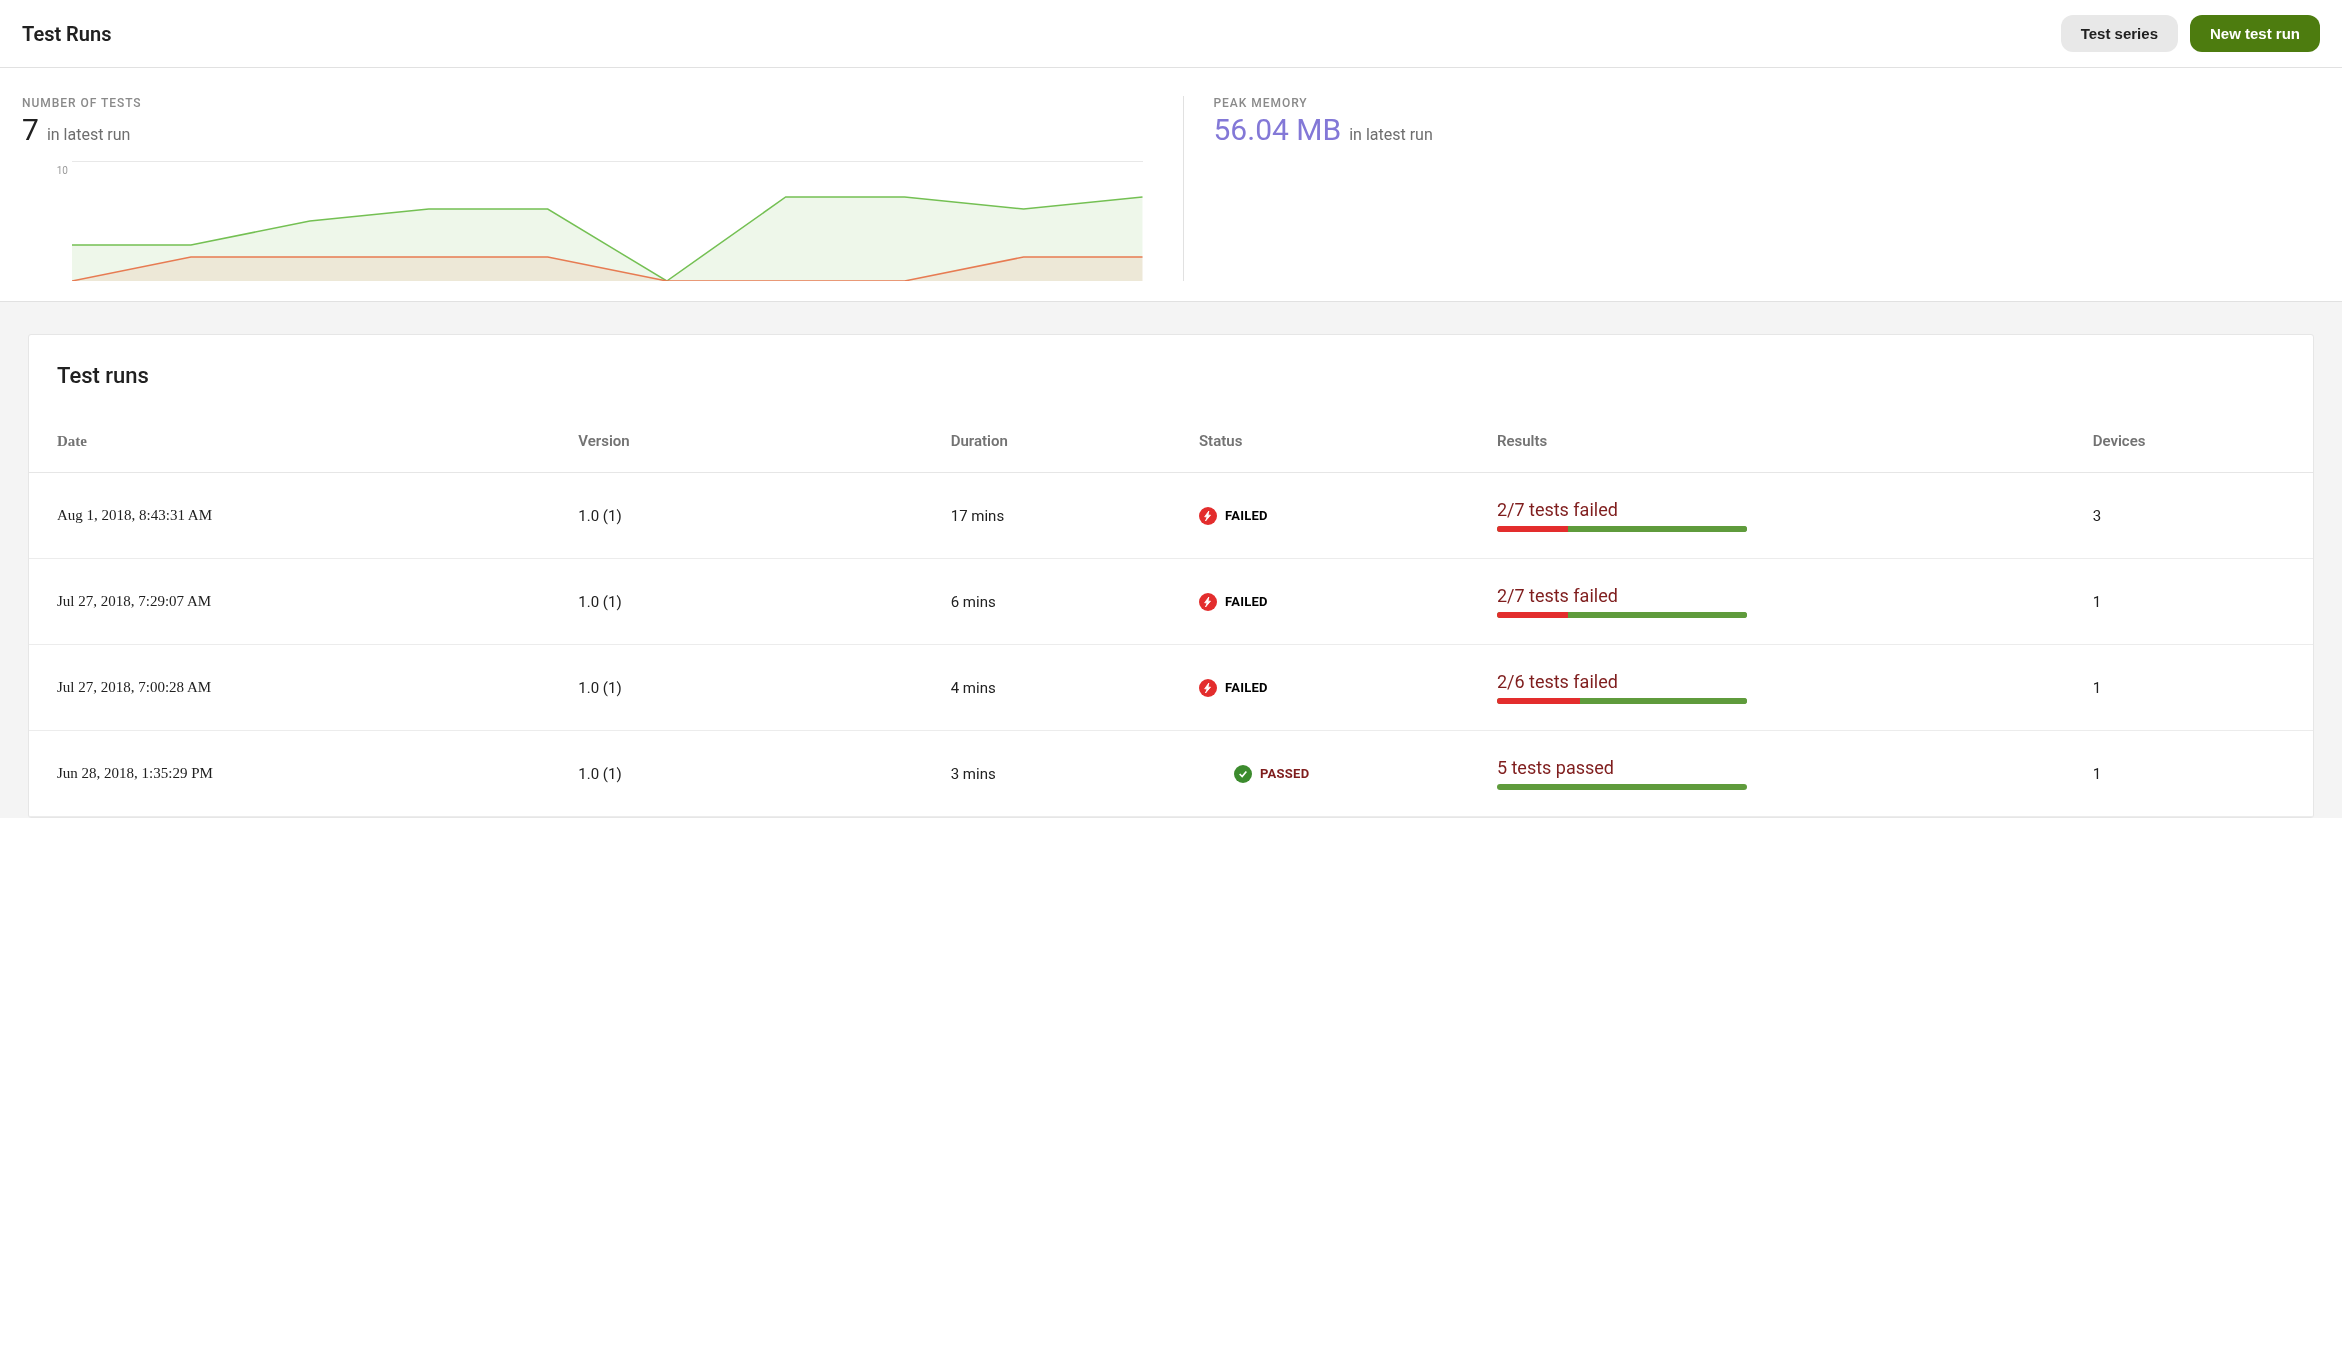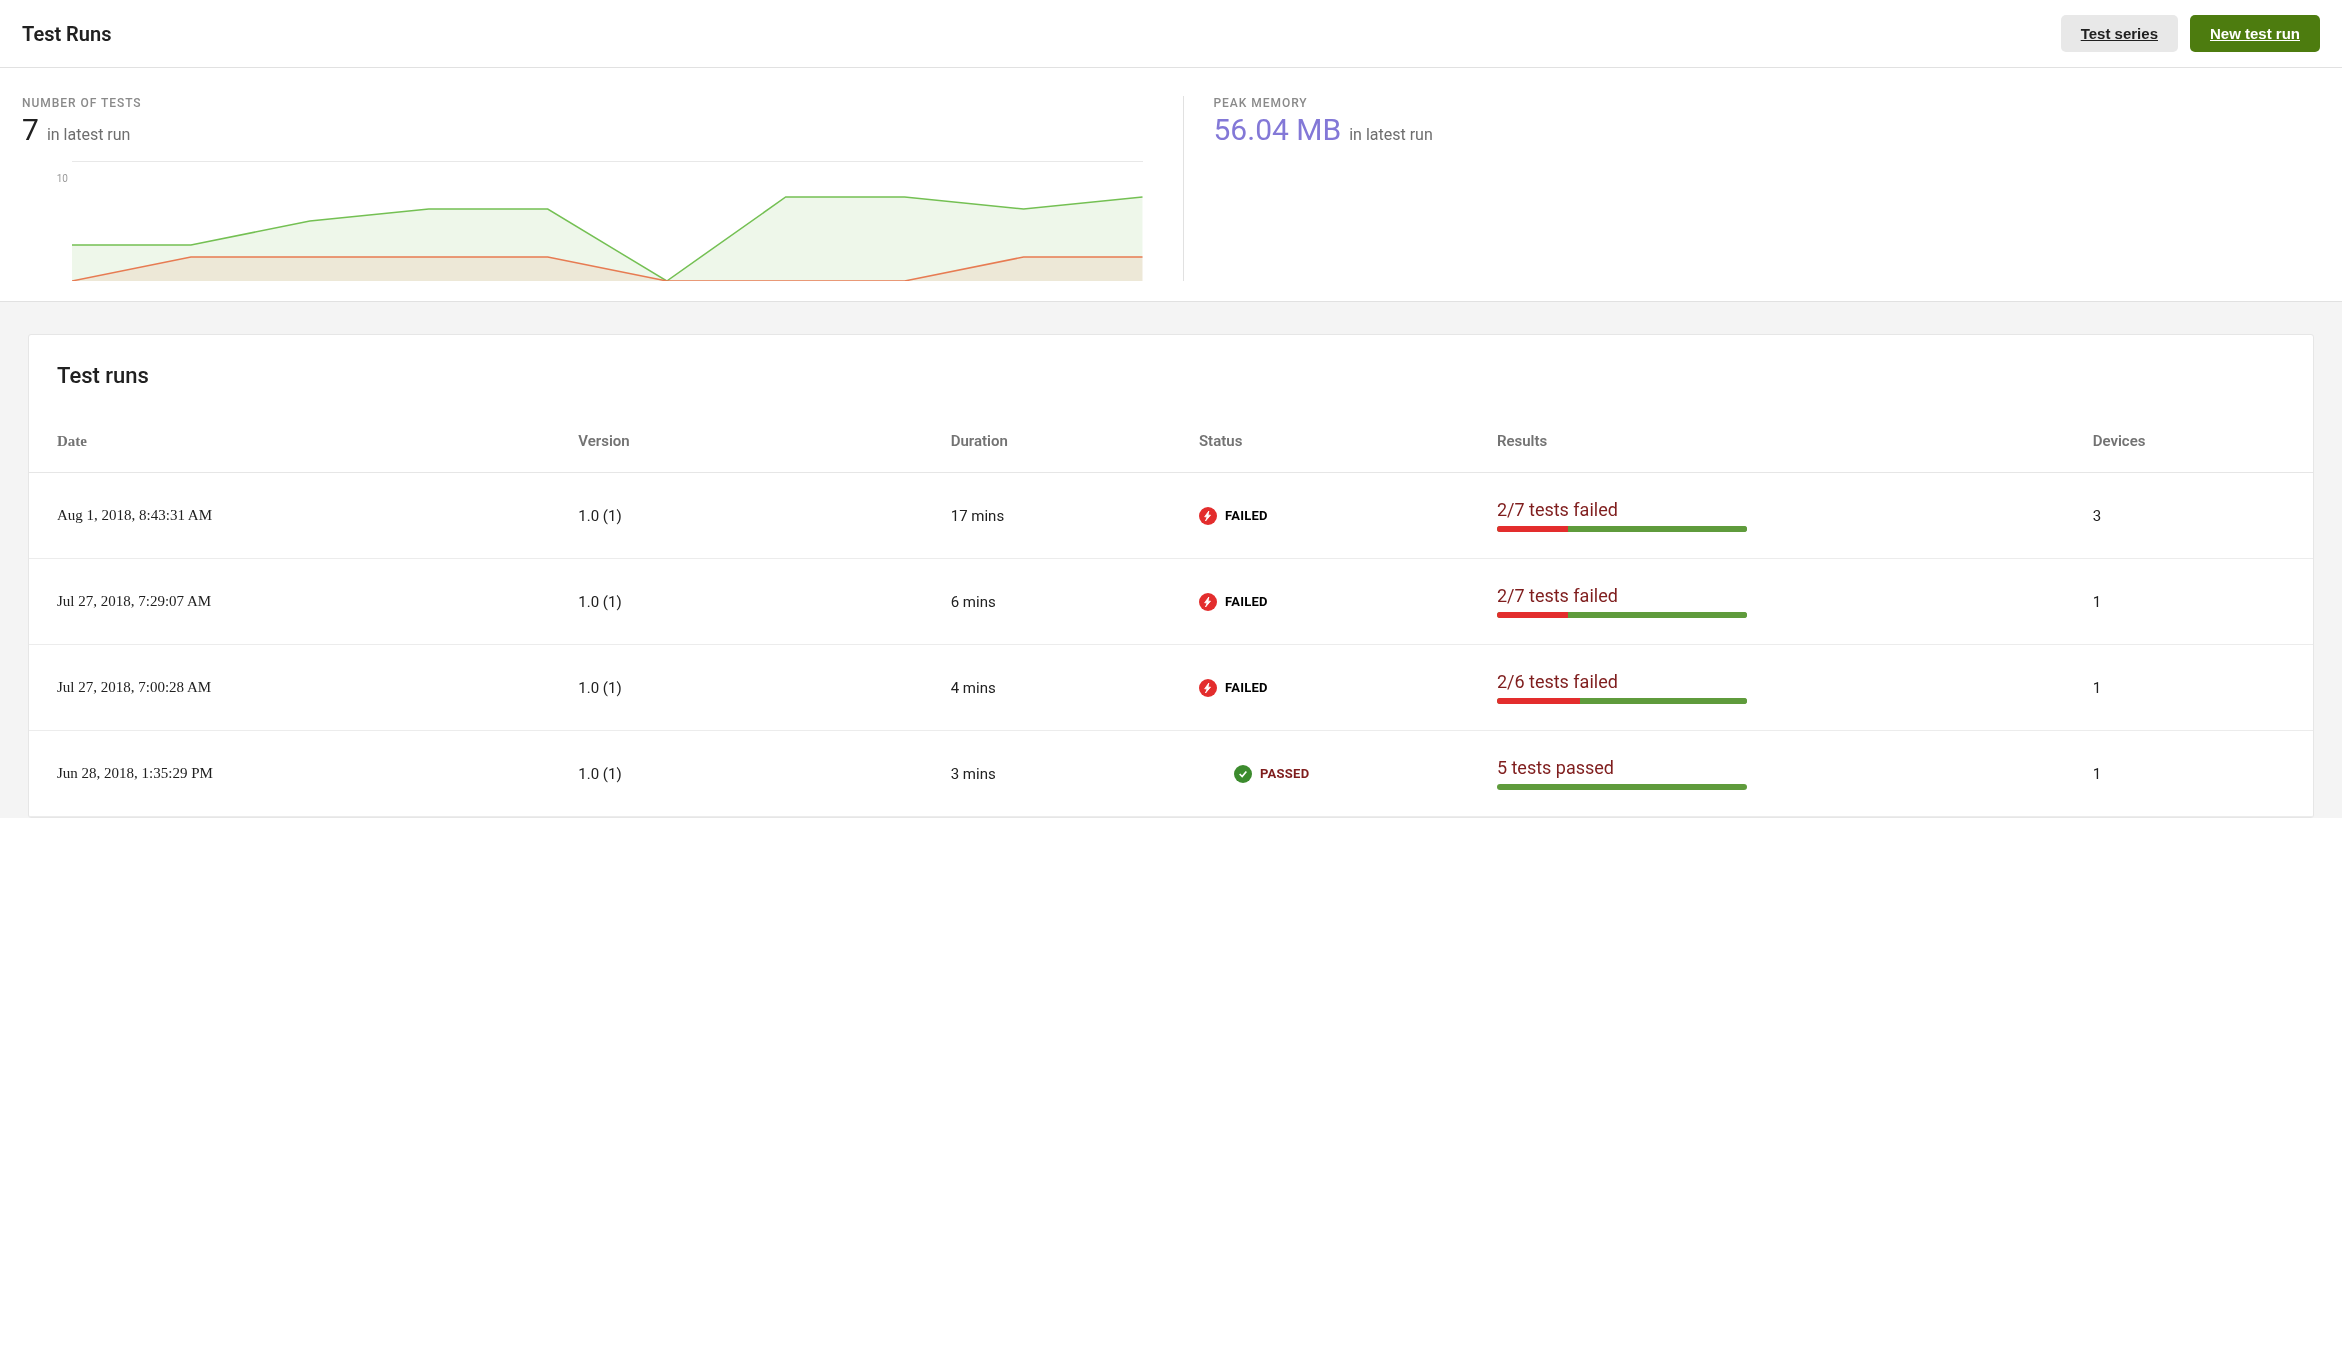--- a/index.html
+++ b/index.html
@@ -17,26 +17,25 @@
     border-bottom: 1px solid #e1e1e1;
   }
   .topbar-title {
     font-size: 20px;
     font-weight: 600;
     color: #212121;
   }
   .topbar-actions { display: flex; gap: 12px; }
   .btn {
     padding: 10px 20px;
-    border-radius: 5px;
+    border-radius: 12px;
     font-size: 15px;
     font-weight: 600;
     cursor: pointer;
     border: none;
-    text-decoration: underline;
   }
   .btn-secondary {
     background: #e8e8e8;
     color: #212121;
   }
   .btn-primary {
     background: #4d7c0f;
     color: #ffffff;
   }
 
@@ -81,21 +80,21 @@
     color: #6e6e6e;
   }
   .chart-body {
     position: relative;
     height: 120px;
     width: 100%;
   }
   .y-axis {
     position: absolute;
     left: 0;
-    top: 12px;
+    top: 4px;
     bottom: 0;
     width: 46px;
     display: flex;
     flex-direction: column;
     justify-content: space-between;
     font-size: 10px;
     color: #9a9a9a;
     text-align: right;
   }
   .y-axis.single { justify-content: flex-start; }

